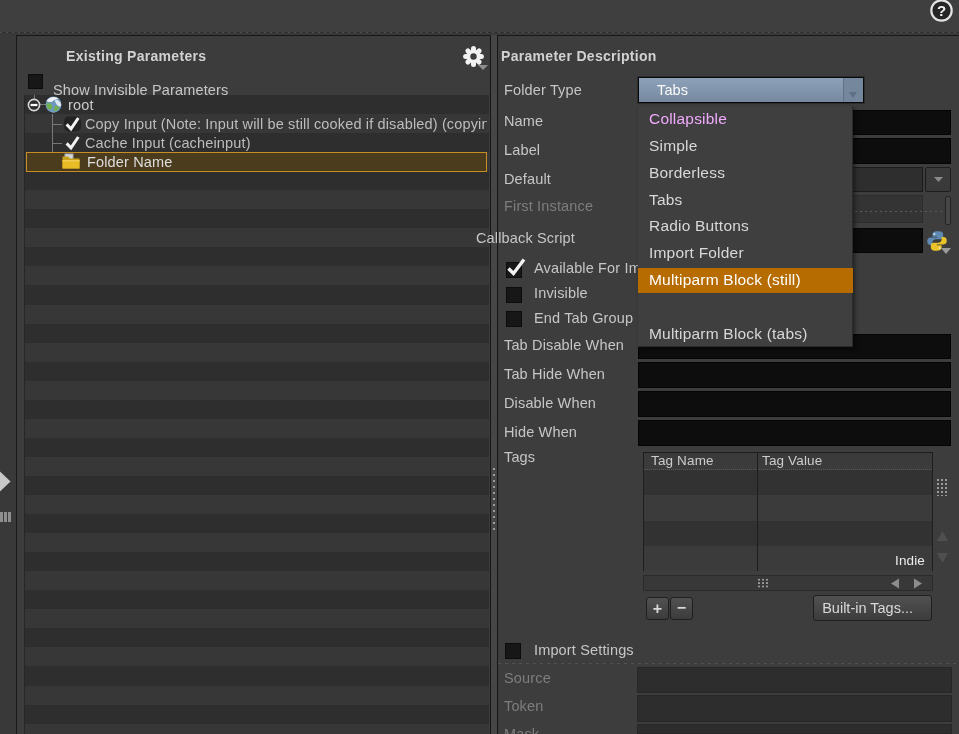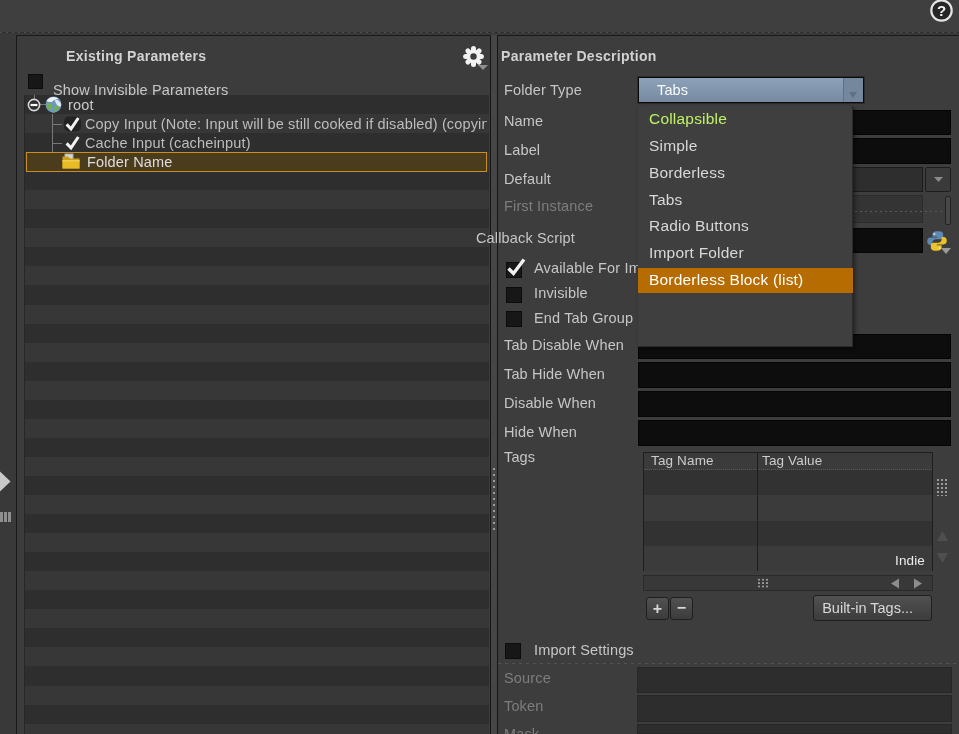--- a/index.html
+++ b/index.html
@@ -226,21 +226,22 @@
   <div class="abs" style="left:843px;top:78px;width:20px;height:24px;background:#74879d;
        border-left:1px solid #5f7288;box-sizing:border-box;"></div>
   <svg class="abs" style="left:847px;top:90px;" width="12" height="9" viewBox="0 0 12 9">
     <path d="M2 2 L10 2 L6 8 Z" fill="#5d7085"></path>
   </svg>
   <div class="lbl" style="left:657px;top:82px;color:#fafafa;">Tabs</div>
 
   <div class="abs" style="left:638px;top:106px;width:215px;height:241px;background:#3f3f3f;
        box-shadow:2px 2px 4px rgba(0,0,0,0.45);border-right:1px solid #2a2a2a;border-bottom:1px solid #2a2a2a;box-sizing:border-box;"></div>
   <div class="abs" style="left:638px;top:268px;width:215px;height:25px;background:#b66c00;"></div>
-  <div class="lbl" style="left:649px;top:110px;font-size:15.5px;letter-spacing:0.2px;color:#bef264;">Collapsible</div>
+  <div class="lbl" style="left:649px;top:110px;font-size:15.5px;letter-spacing:0.2px;color:#f0abfc;">Collapsible</div>
   <div class="lbl" style="left:649px;top:137px;font-size:15.5px;letter-spacing:0.2px;color:#d8d8d8;">Simple</div>
   <div class="lbl" style="left:649px;top:164px;font-size:15.5px;letter-spacing:0.2px;color:#d8d8d8;">Borderless</div>
   <div class="lbl" style="left:649px;top:191px;font-size:15.5px;letter-spacing:0.2px;color:#d8d8d8;">Tabs</div>
   <div class="lbl" style="left:649px;top:217px;font-size:15.5px;letter-spacing:0.2px;color:#d8d8d8;">Radio Buttons</div>
   <div class="lbl" style="left:649px;top:244px;font-size:15.5px;letter-spacing:0.2px;color:#d8d8d8;">Import Folder</div>
-  <div class="lbl" style="left:649px;top:271px;font-size:15.5px;letter-spacing:0.2px;color:#ffffff;">Borderless Block (list)</div>
+  <div class="lbl" style="left:649px;top:271px;font-size:15.5px;letter-spacing:0.2px;color:#ffffff;">Multiparm Block (still)</div>
+  <div class="lbl" style="left:649px;top:325px;font-size:15.5px;letter-spacing:0.2px;color:#d8d8d8;">Multiparm Block (tabs)</div>
 
 </div>
 
 </body></html>

